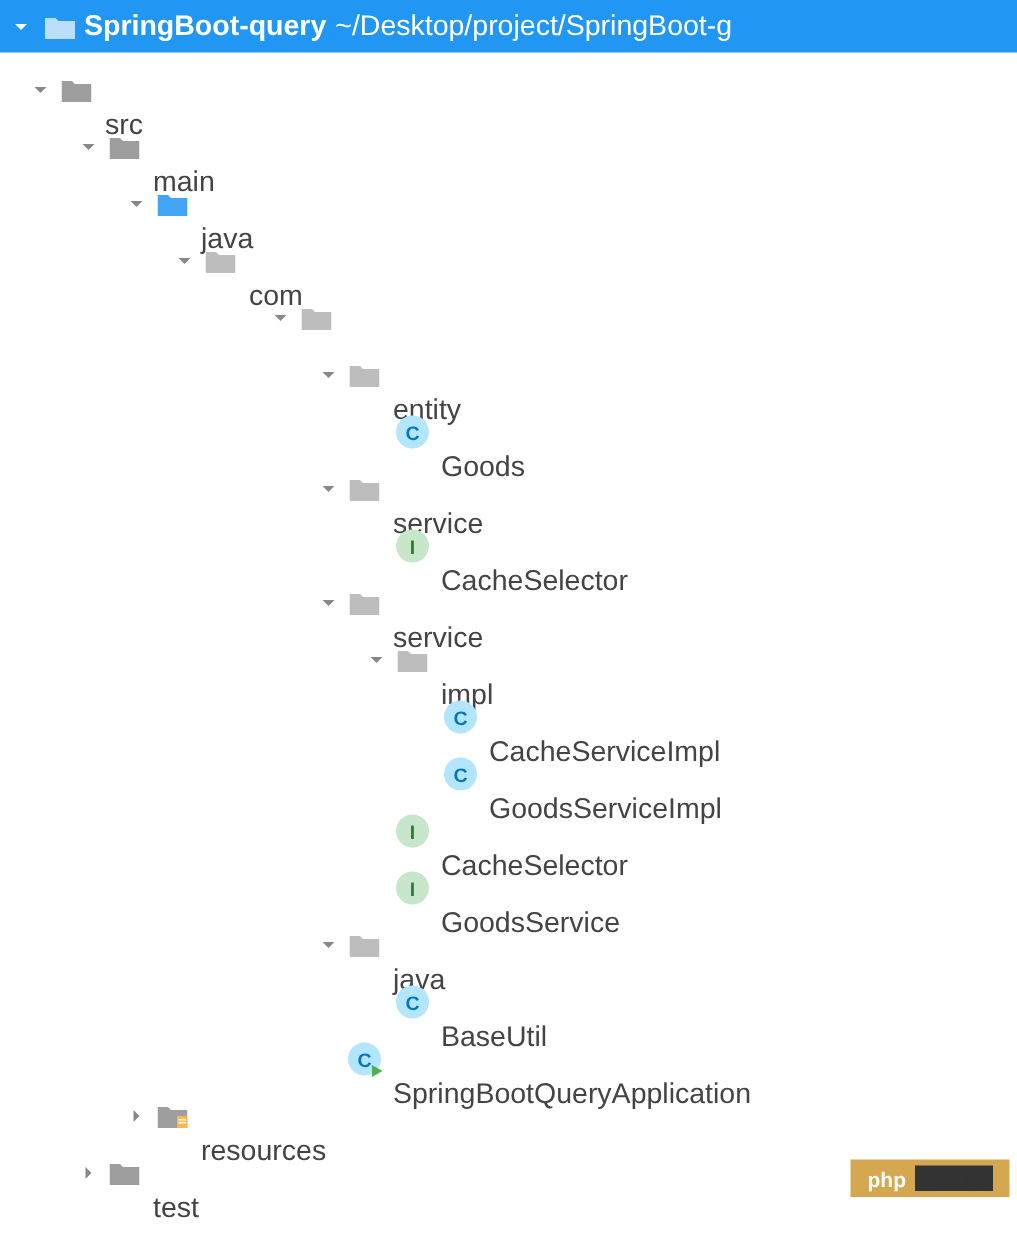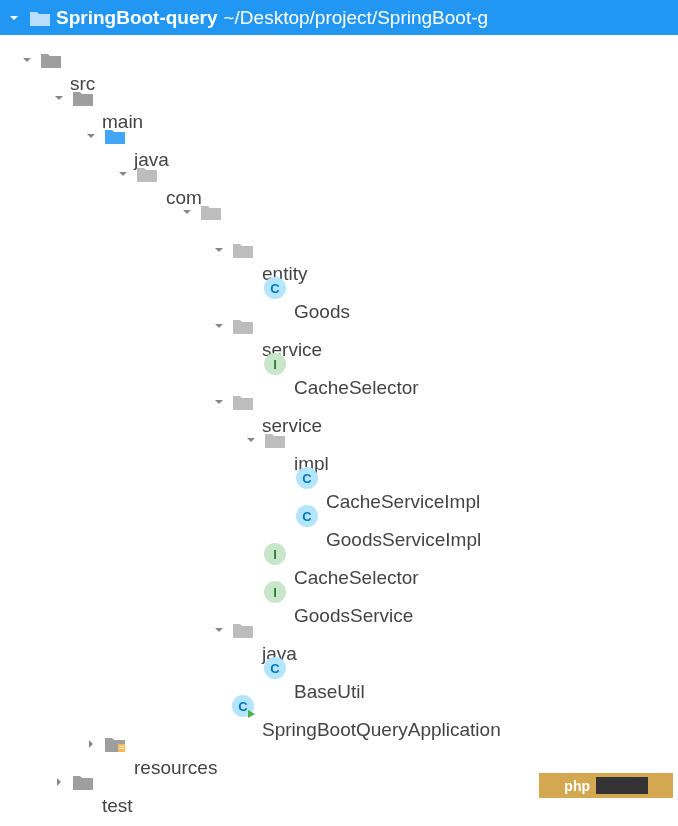--- a/index.html
+++ b/index.html
@@ -102,21 +102,21 @@
     .interface-icon {
       background: #c8e6c9;
       color: #2e7d32;
     }
     .watermark {
       position: absolute;
       bottom: 28px;
       right: 5px;
       background: #d4a751;
       color: #fff;
-      padding: 4px 25px;
+      padding: 4px 11px;
       font-size: 14px;
       font-weight: bold;
       display: flex;
       align-items: center;
       gap: 6px;
     }
     .watermark .cn {
       background: #333;
       color: #333;
       padding: 0 8px;

